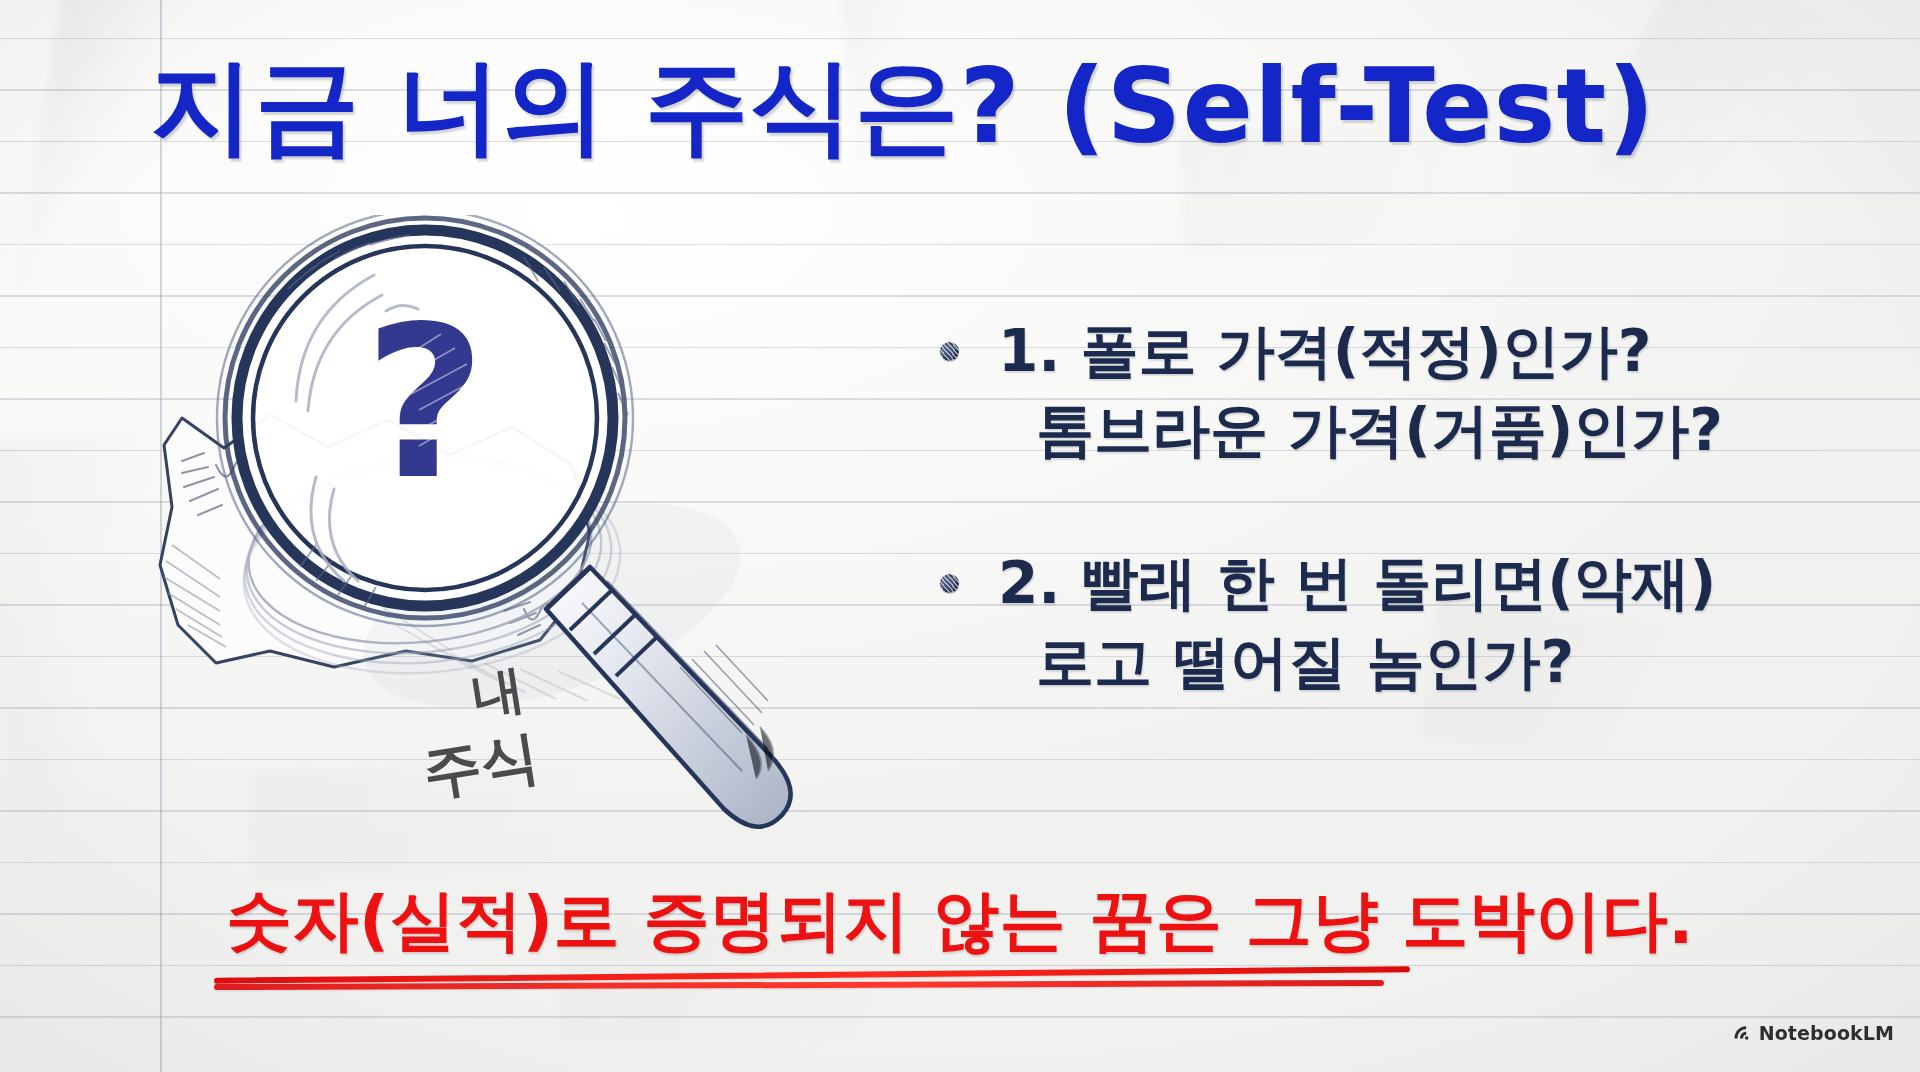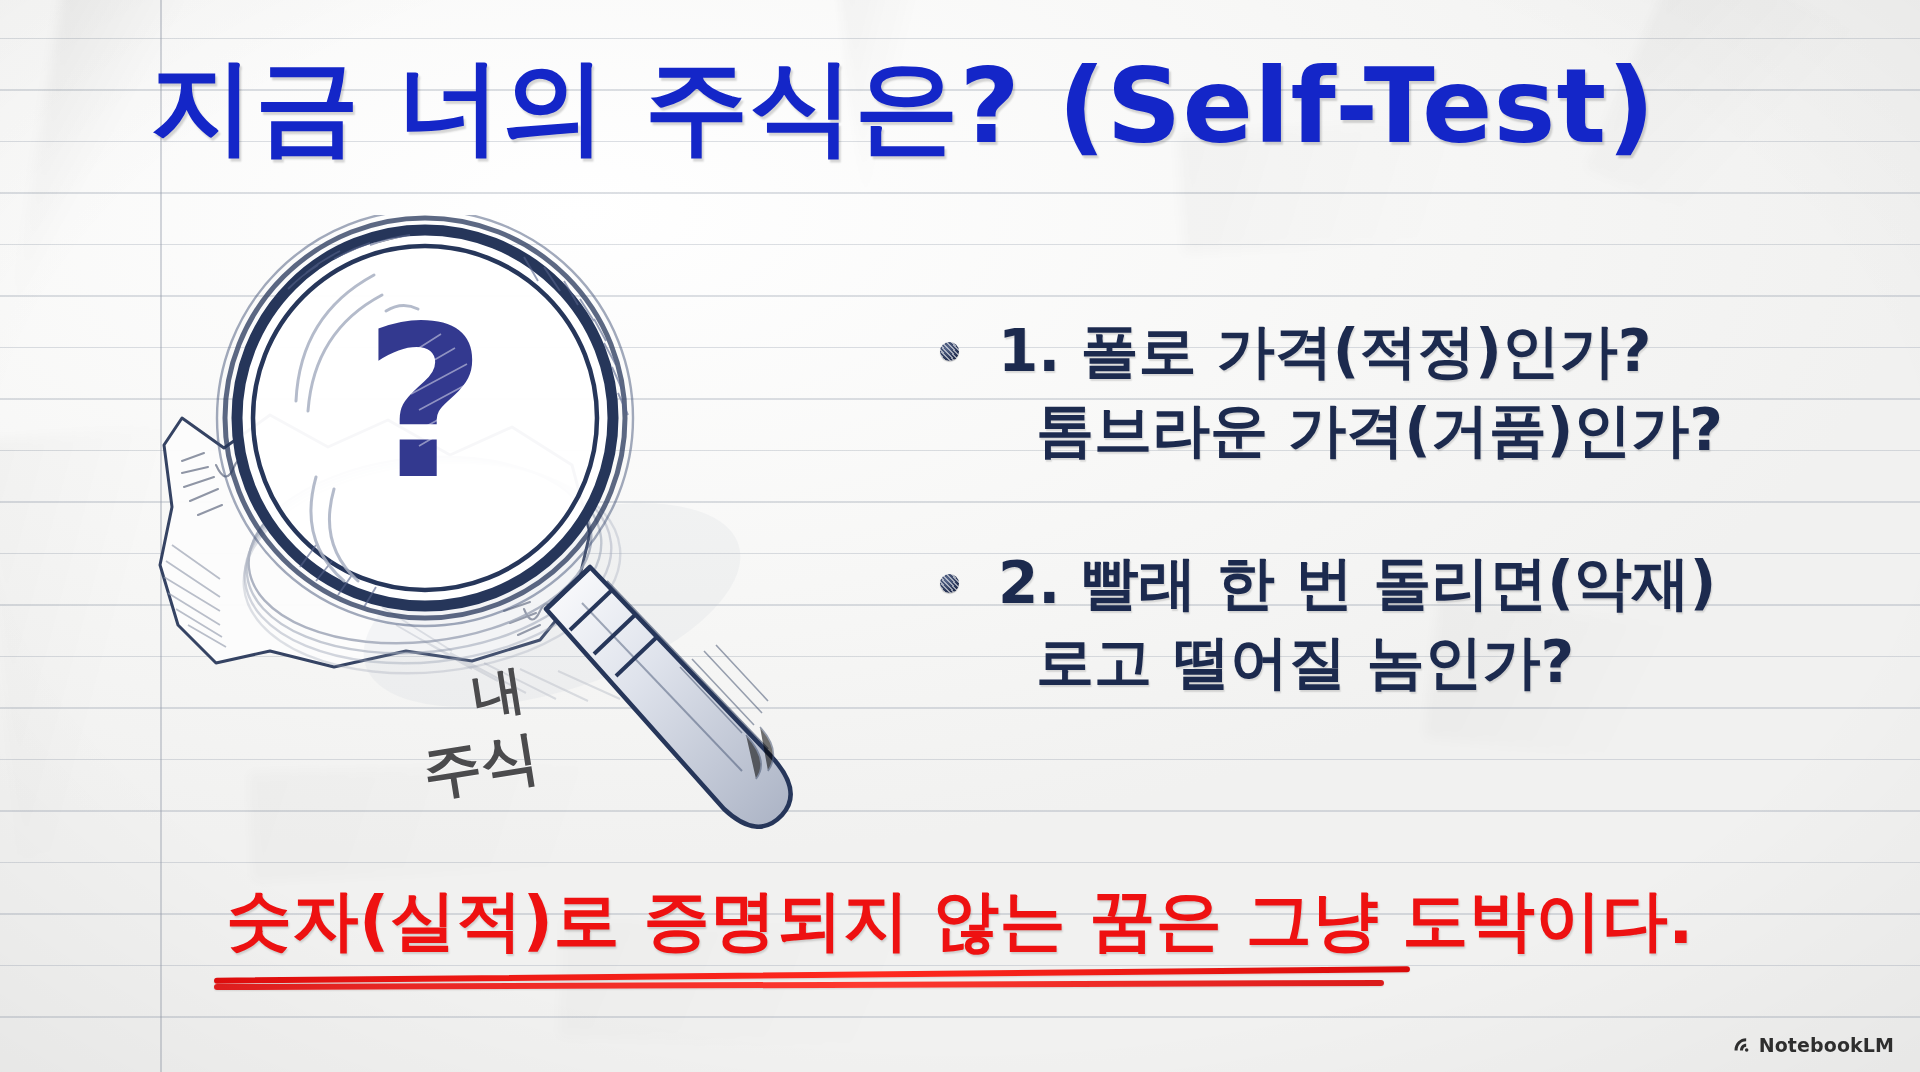--- a/index.html
+++ b/index.html
@@ -165,21 +165,21 @@
   .note-label-2 {
     left: 303px; top: 512px;
     font-size: 58px;
     transform: rotate(-9deg);
   }
 
   
   .watermark {
     position: absolute;
     right: 26px;
-    bottom: 16px;
+    bottom: 28px;
     display: flex;
     align-items: center;
     gap: 7px;
     color: #1f1f1f;
     font-size: 19px;
     font-weight: 600;
     letter-spacing: 0.1px;
     opacity: 0.92;
   }
   .watermark svg { display: block; }

